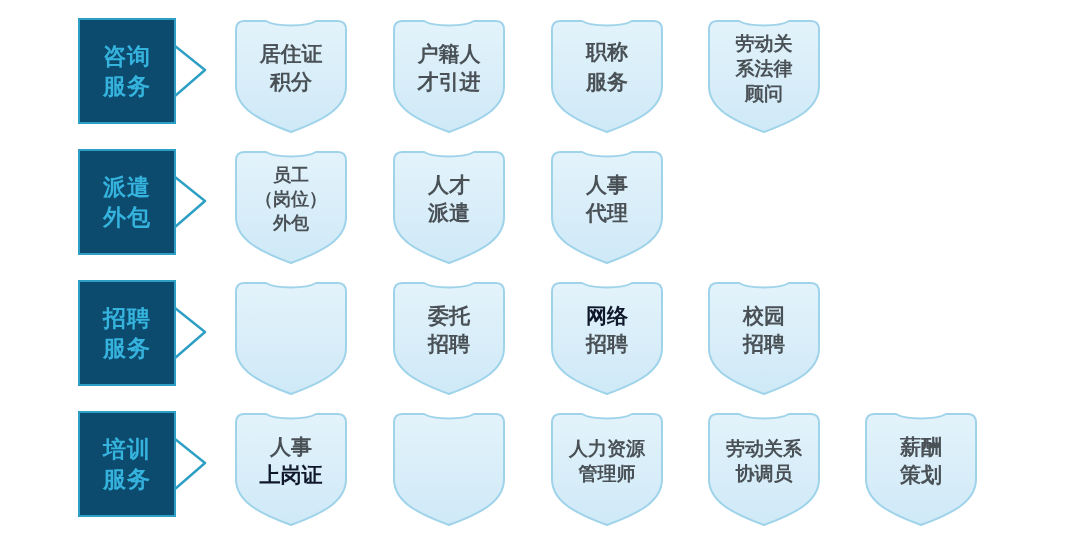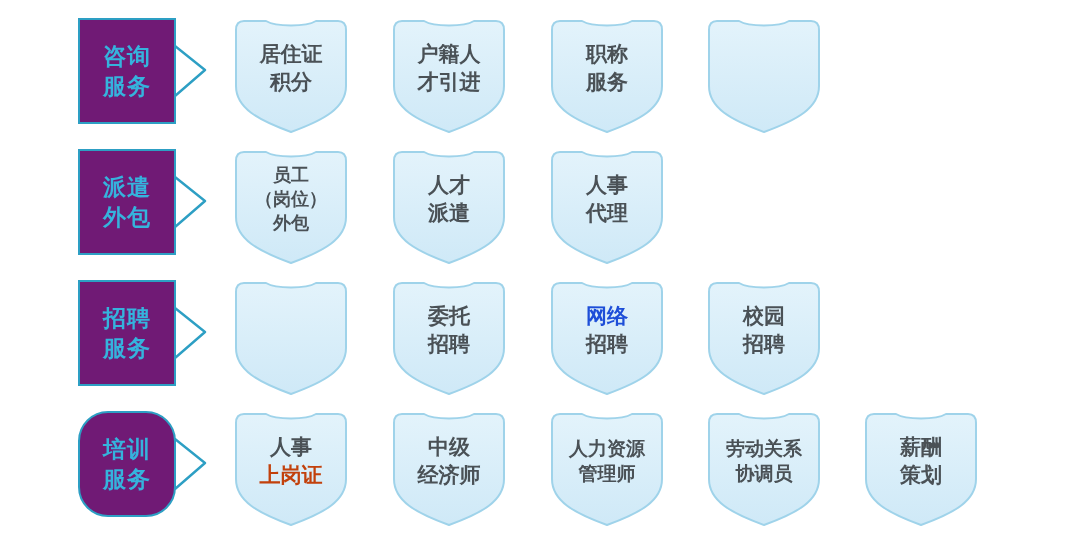--- a/index.html
+++ b/index.html
@@ -38,21 +38,21 @@
     height: 108px;
   }
   .cat-box {
     position: absolute;
     left: 0;
     top: 0;
     width: 98px;
     height: 106px;
     box-sizing: border-box;
     border: 2px solid #2d9fc4;
-    background: #701a75;
+    background: #0c4a6e;
     display: flex;
     flex-direction: column;
     align-items: center;
     justify-content: center;
   }
   .cat-line {
     color: #35b3dd;
     font-size: 23px;
     line-height: 30px;
     font-weight: 600;
@@ -189,21 +189,21 @@
            L34 5
            C44 11 74 11 84 5
            L106 5
            C111 5 114 8 114 14
            L114 70
            C114 92 92 104 59 116
            C26 104 4 92 4 70
            Z" fill="url(#sg)" stroke="#9fd3ea" stroke-width="2" stroke-linejoin="round"></path>
 </svg>
         <div class="shield-label">
-          <div class="shield-line" style="color: rgb(74, 81, 86);">职称</div>
+          <div class="shield-line" style="color: rgb(74, 81, 86); font-family: Liberation Mono, monospace;">职称</div>
           <div class="shield-line" style="color: rgb(74, 81, 86);">服务</div>
         </div>
       </div>
       <div class="shield" style="left: 705px;">
         <svg class="shield-svg" viewBox="0 0 118 118" xmlns="http://www.w3.org/2000/svg" aria-hidden="true">
   <defs>
     <linearGradient id="sg" x1="0" y1="0" x2="0" y2="1">
       <stop offset="0%" stop-color="#e3f3fb"></stop>
       <stop offset="100%" stop-color="#cfe9f7"></stop>
     </linearGradient>
@@ -212,20 +212,25 @@
            C4 8 7 5 12 5
            L34 5
            C44 11 74 11 84 5
            L106 5
            C111 5 114 8 114 14
            L114 70
            C114 92 92 104 59 116
            C26 104 4 92 4 70
            Z" fill="url(#sg)" stroke="#9fd3ea" stroke-width="2" stroke-linejoin="round"></path>
 </svg>
+        <div class="shield-label">
+          <div class="shield-line tight" style="color: rgb(74, 81, 86);">劳动关</div>
+          <div class="shield-line tight" style="color: rgb(74, 81, 86);">系法律</div>
+          <div class="shield-line tight" style="color: rgb(74, 81, 86);">顾问</div>
+        </div>
       </div>
     </div>
     <div class="row" style="top: 137px;">
       <div class="cat">
         <div class="cat-box" style="border-color: rgb(45, 159, 196);">
           <div class="cat-line" style="color: rgb(53, 179, 221);">派遣</div>
           <div class="cat-line" style="color: rgb(53, 179, 221);">外包</div>
         </div>
         <div class="cat-arrow">
 <svg viewBox="0 0 34 52" xmlns="http://www.w3.org/2000/svg" aria-hidden="true">
@@ -376,21 +381,21 @@
            L34 5
            C44 11 74 11 84 5
            L106 5
            C111 5 114 8 114 14
            L114 70
            C114 92 92 104 59 116
            C26 104 4 92 4 70
            Z" fill="url(#sg)" stroke="#9fd3ea" stroke-width="2" stroke-linejoin="round"></path>
 </svg>
         <div class="shield-label">
-          <div class="shield-line" style="color: #1d4ed8;">网络</div>
+          <div class="shield-line" style="color: #0f172a;">网络</div>
           <div class="shield-line" style="color: rgb(74, 81, 86);">招聘</div>
         </div>
       </div>
       <div class="shield" style="left: 705px; font-family: Liberation Serif, serif;">
         <svg class="shield-svg" viewBox="0 0 118 118" xmlns="http://www.w3.org/2000/svg" aria-hidden="true">
   <defs>
     <linearGradient id="sg" x1="0" y1="0" x2="0" y2="1">
       <stop offset="0%" stop-color="#e3f3fb"></stop>
       <stop offset="100%" stop-color="#cfe9f7"></stop>
     </linearGradient>
@@ -407,21 +412,21 @@
            Z" fill="url(#sg)" stroke="#9fd3ea" stroke-width="2" stroke-linejoin="round"></path>
 </svg>
         <div class="shield-label">
           <div class="shield-line" style="color: rgb(74, 81, 86);">校园</div>
           <div class="shield-line" style="color: rgb(74, 81, 86);">招聘</div>
         </div>
       </div>
     </div>
     <div class="row" style="top: 399px;">
       <div class="cat">
-        <div class="cat-box" style="border-color: rgb(45, 159, 196); border-radius: 30px;">
+        <div class="cat-box" style="border-color: rgb(45, 159, 196);">
           <div class="cat-line" style="color: rgb(53, 179, 221);">培训</div>
           <div class="cat-line" style="color: rgb(53, 179, 221);">服务</div>
         </div>
         <div class="cat-arrow">
 <svg viewBox="0 0 34 52" xmlns="http://www.w3.org/2000/svg" aria-hidden="true">
   <path d="M1 1 L31 25 L1 51" fill="none" stroke="#2d9fc4" stroke-width="2.4" stroke-linecap="round" stroke-linejoin="round"></path>
 </svg>
         </div>
       </div>
       <div class="shield" style="left: 232px;">
@@ -438,21 +443,21 @@
            C44 11 74 11 84 5
            L106 5
            C111 5 114 8 114 14
            L114 70
            C114 92 92 104 59 116
            C26 104 4 92 4 70
            Z" fill="url(#sg)" stroke="#9fd3ea" stroke-width="2" stroke-linejoin="round"></path>
 </svg>
         <div class="shield-label">
           <div class="shield-line" style="color: rgb(74, 81, 86);">人事</div>
-          <div class="shield-line" style="color: #c2410c;">上岗证</div>
+          <div class="shield-line" style="color: #0f172a;">上岗证</div>
         </div>
       </div>
       <div class="shield" style="left: 390px;">
         <svg class="shield-svg" viewBox="0 0 118 118" xmlns="http://www.w3.org/2000/svg" aria-hidden="true">
   <defs>
     <linearGradient id="sg" x1="0" y1="0" x2="0" y2="1">
       <stop offset="0%" stop-color="#e3f3fb"></stop>
       <stop offset="100%" stop-color="#cfe9f7"></stop>
     </linearGradient>
   </defs>
@@ -460,24 +465,20 @@
            C4 8 7 5 12 5
            L34 5
            C44 11 74 11 84 5
            L106 5
            C111 5 114 8 114 14
            L114 70
            C114 92 92 104 59 116
            C26 104 4 92 4 70
            Z" fill="url(#sg)" stroke="#9fd3ea" stroke-width="2" stroke-linejoin="round"></path>
 </svg>
-        <div class="shield-label">
-          <div class="shield-line" style="color: rgb(74, 81, 86);">中级</div>
-          <div class="shield-line" style="color: rgb(74, 81, 86);">经济师</div>
-        </div>
       </div>
       <div class="shield" style="left: 705px;">
         <svg class="shield-svg" viewBox="0 0 118 118" xmlns="http://www.w3.org/2000/svg" aria-hidden="true">
   <defs>
     <linearGradient id="sg" x1="0" y1="0" x2="0" y2="1">
       <stop offset="0%" stop-color="#e3f3fb"></stop>
       <stop offset="100%" stop-color="#cfe9f7"></stop>
     </linearGradient>
   </defs>
   <path d="M4 14

